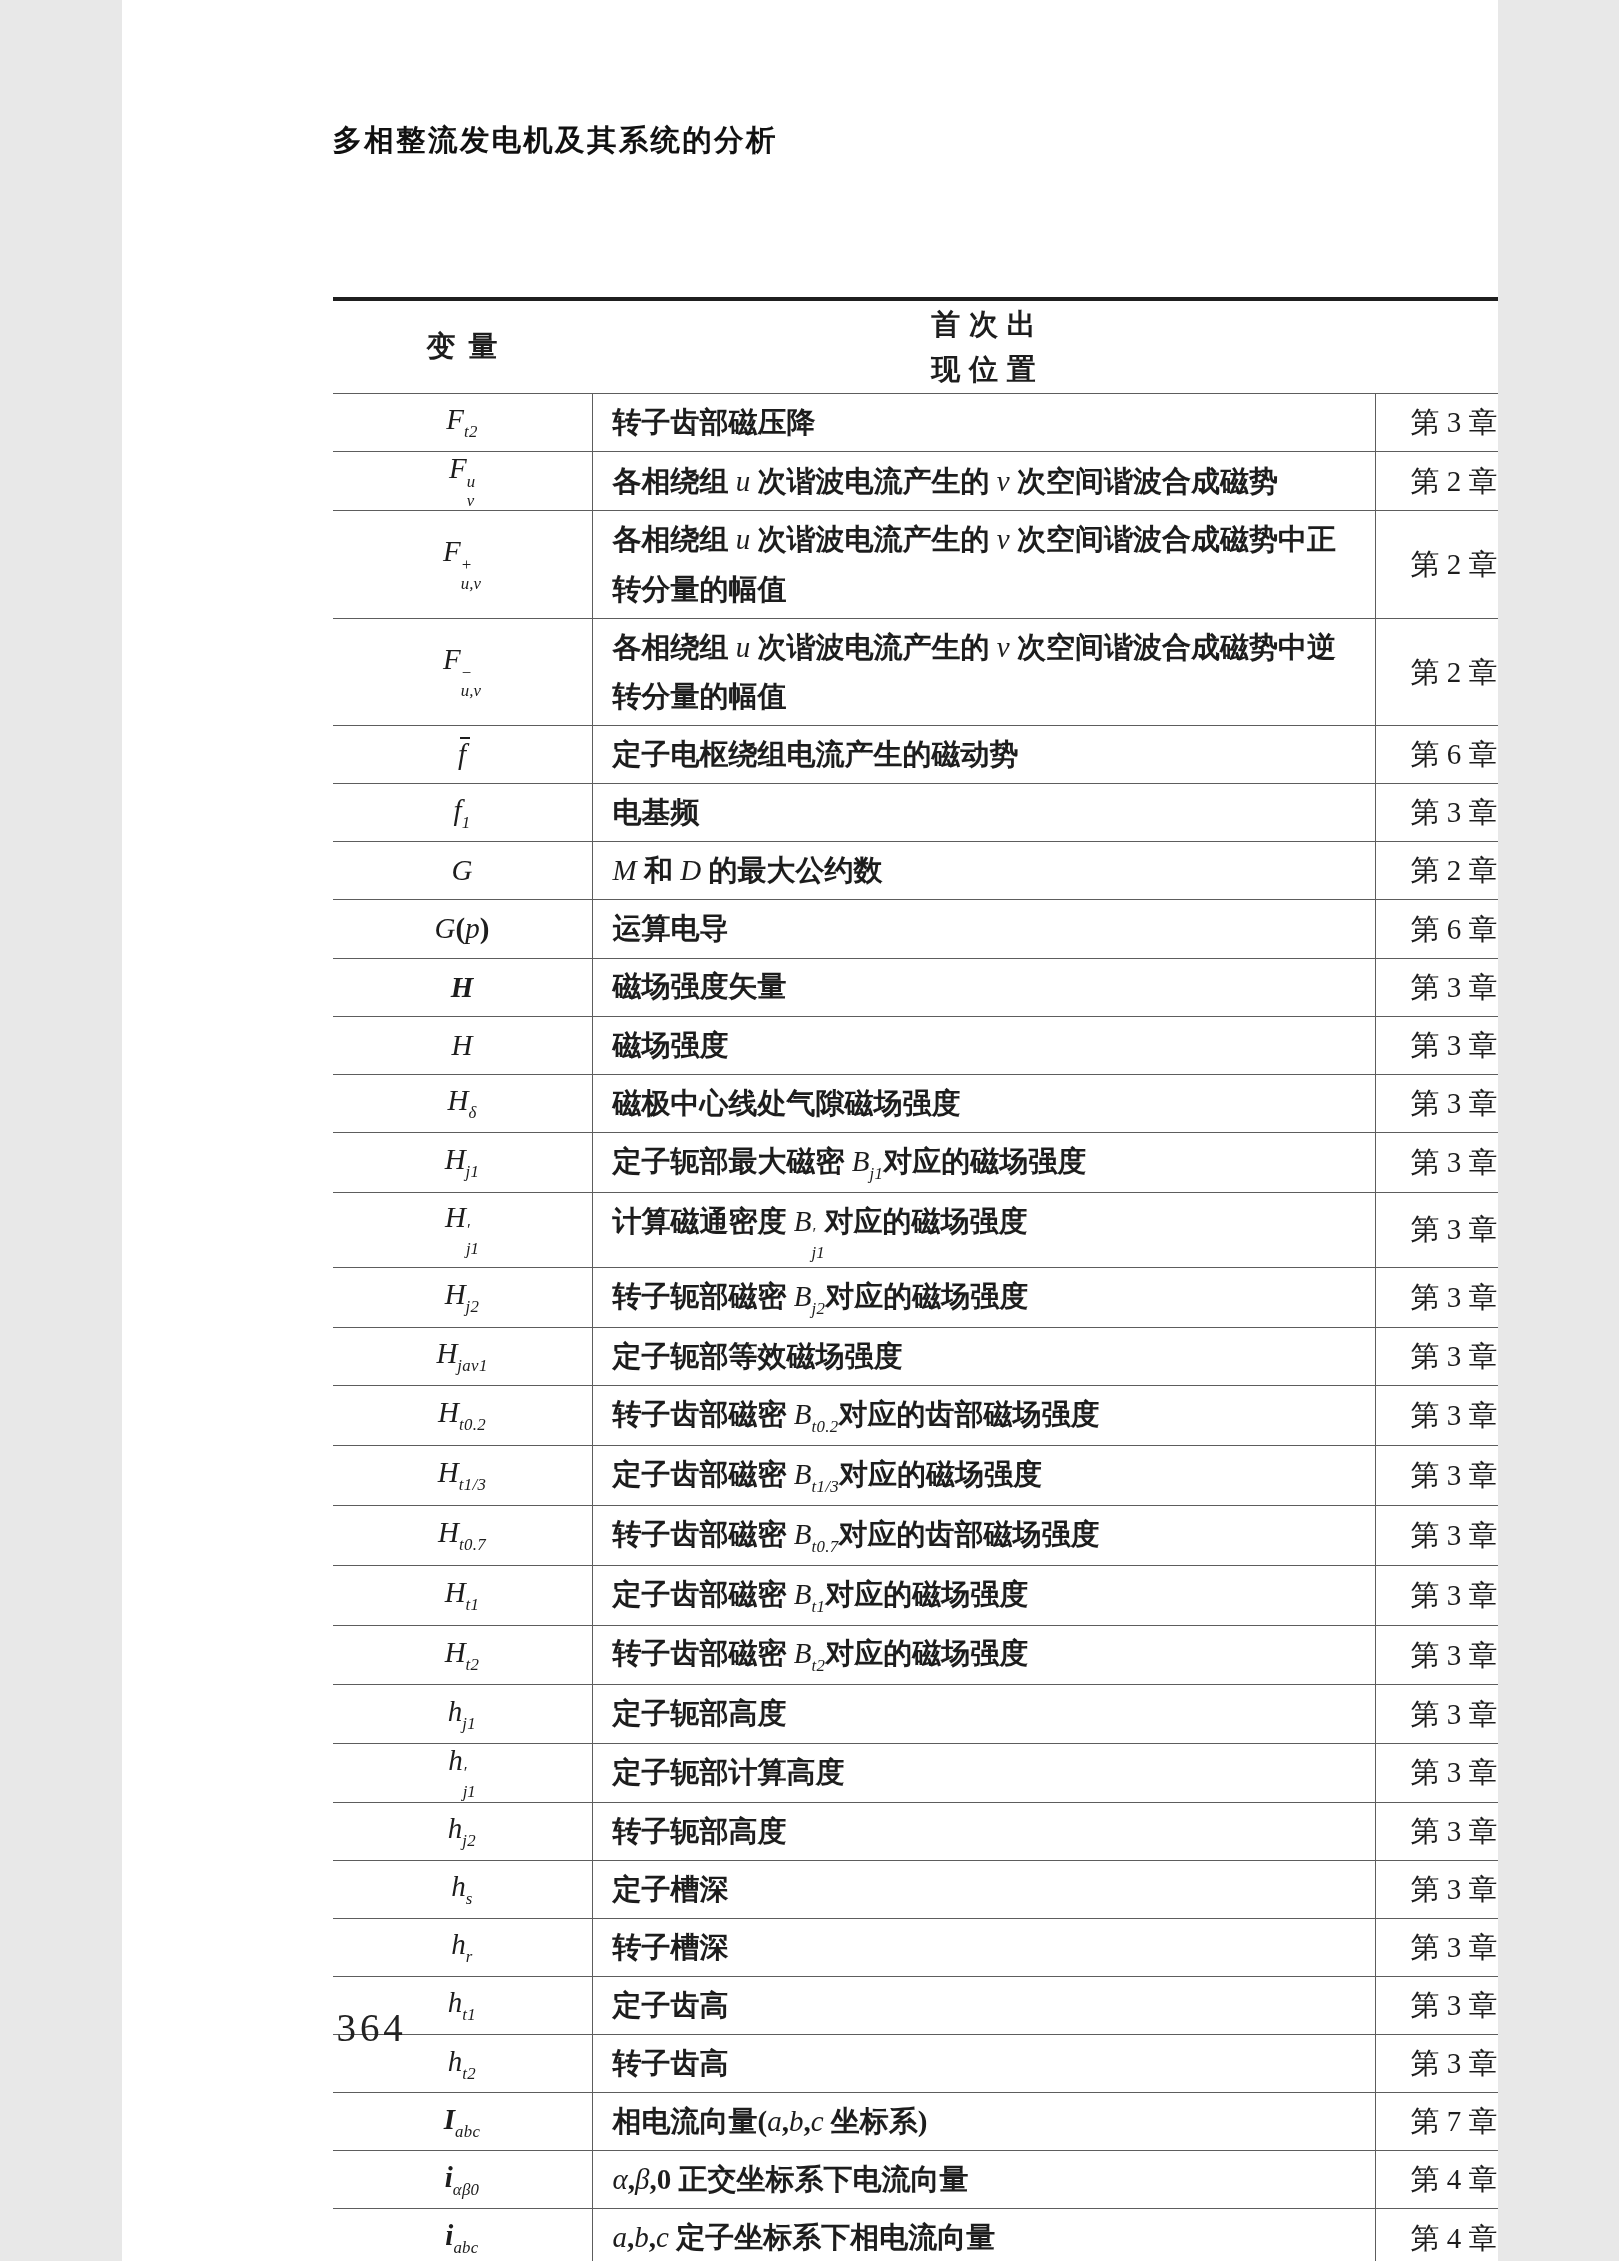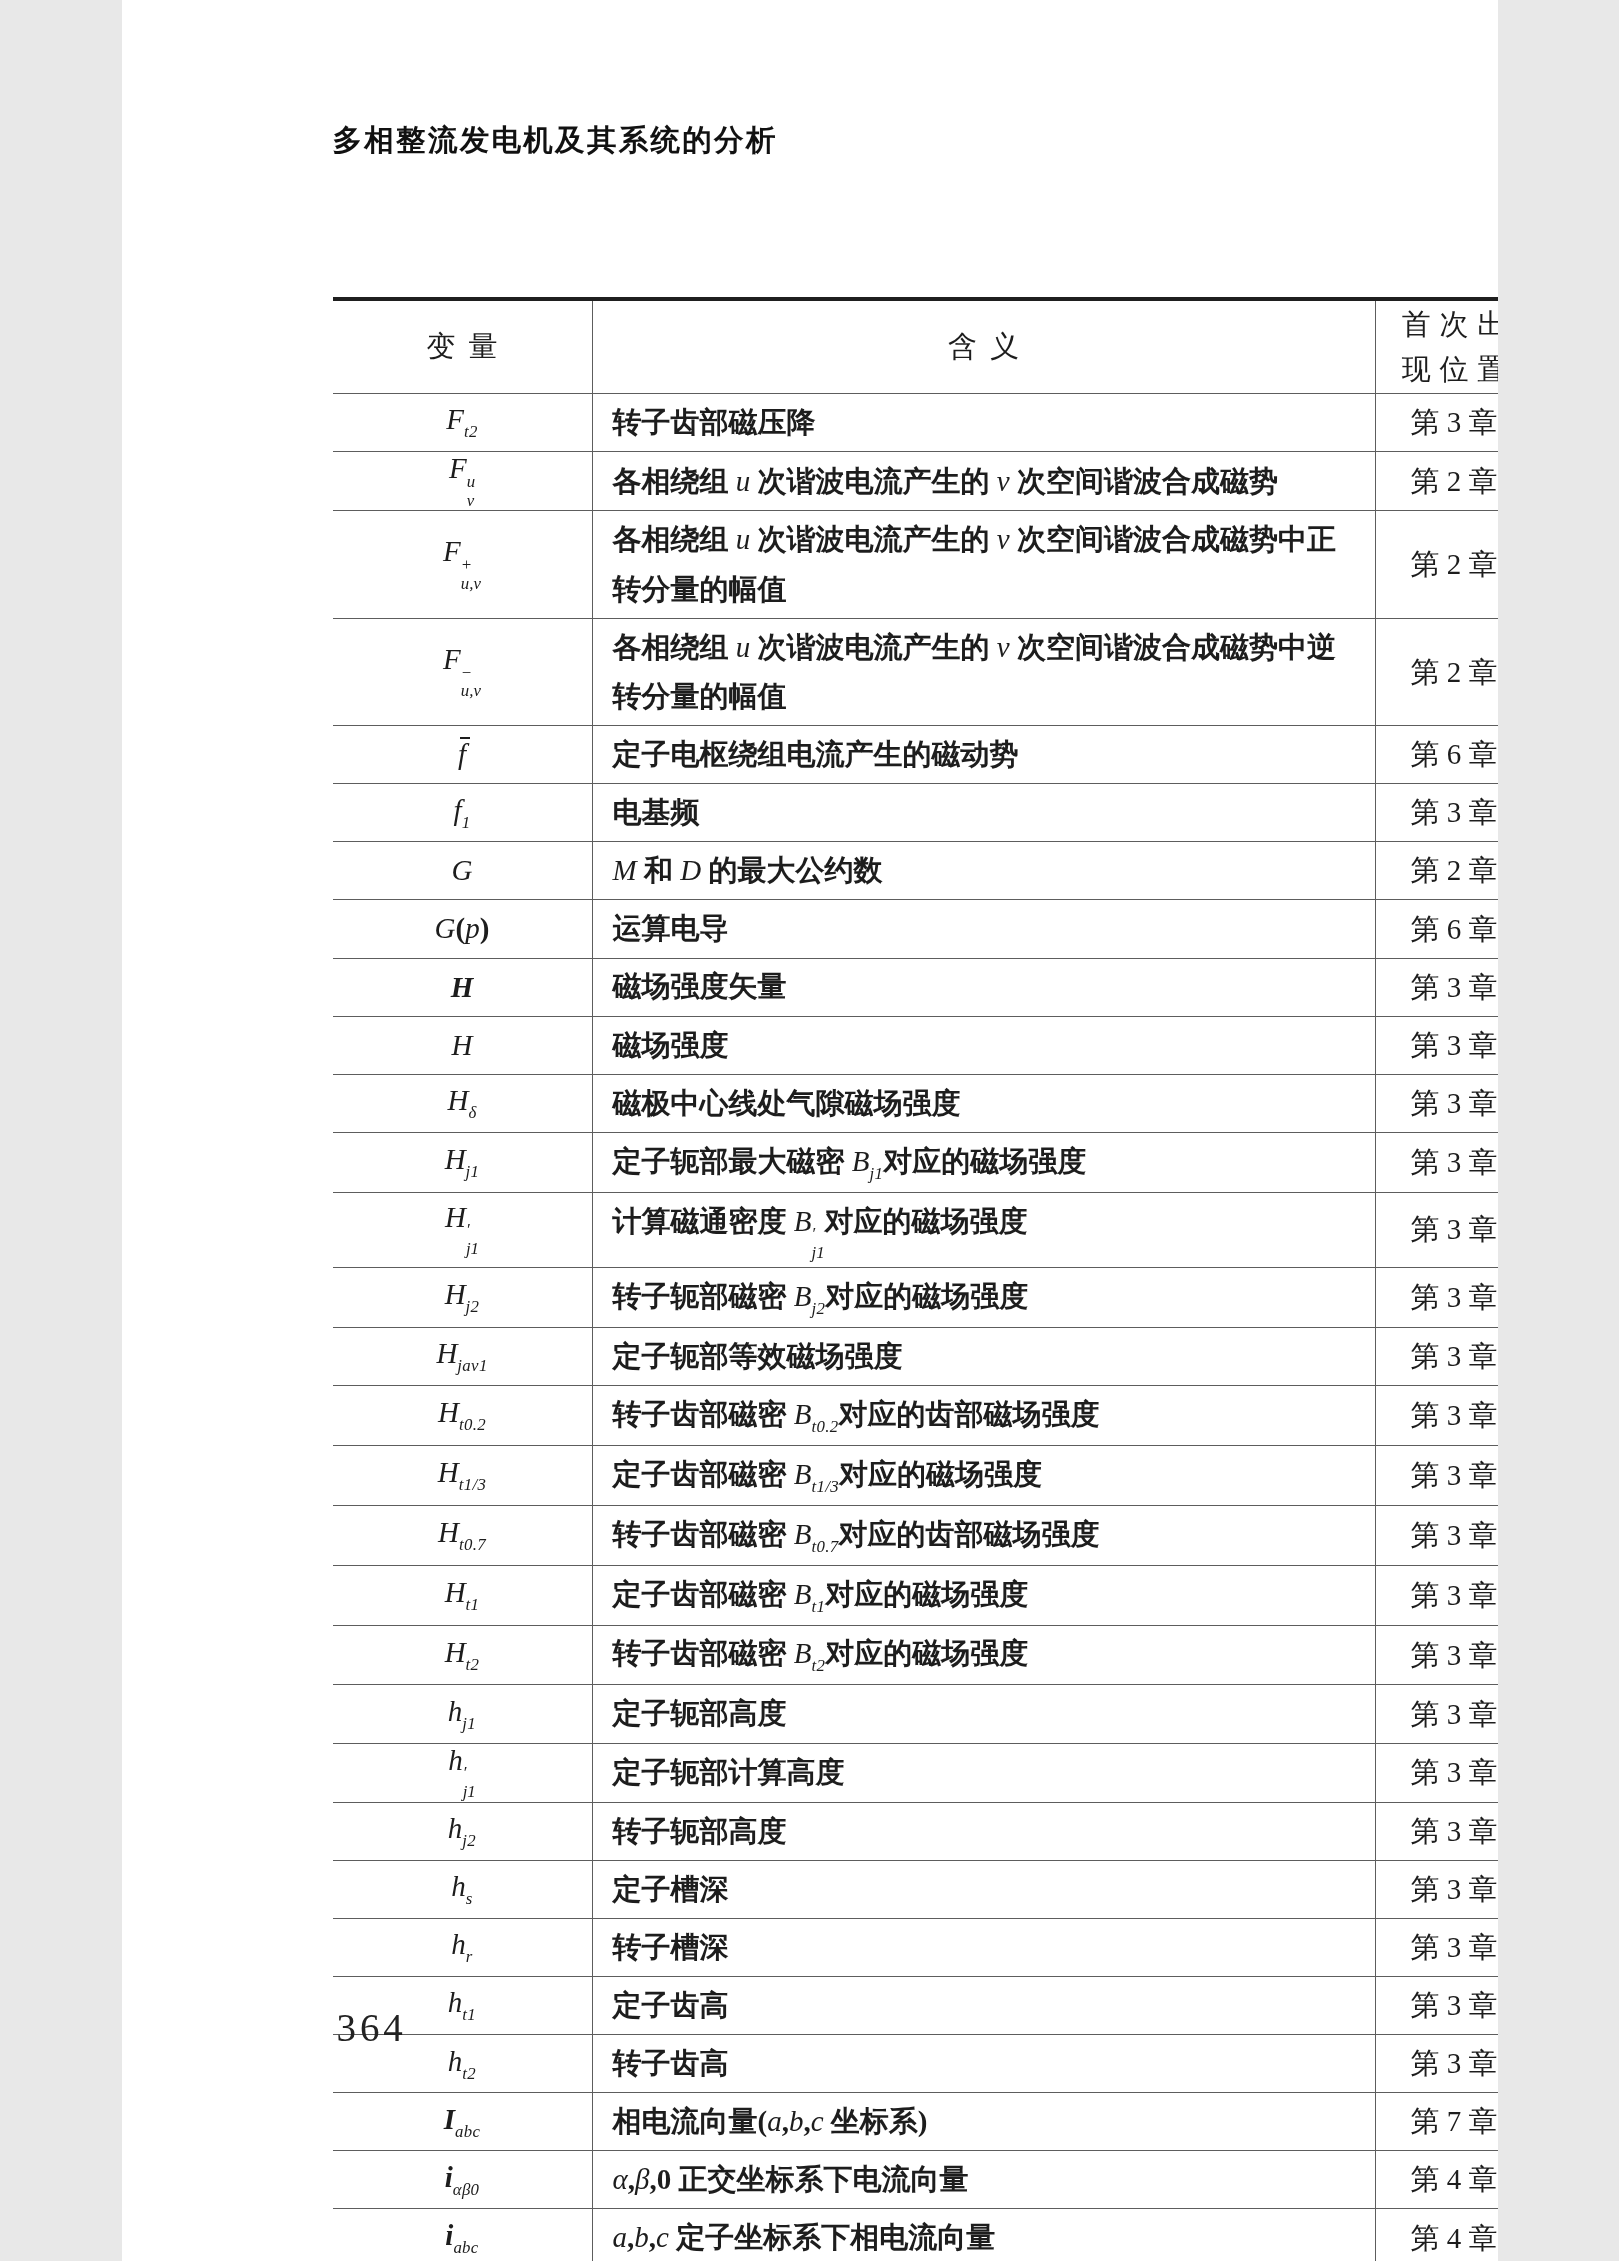--- a/index.html
+++ b/index.html
@@ -33,21 +33,21 @@
     box-sizing:border-box;
   }
   .trow{
     display:grid;
     grid-template-columns:259px 784px 157px;
     align-items:center;
     min-height:48px;
     border-top:1.6px solid #5d5d5d;
     box-sizing:border-box;
   }
-  .trow.thead{border-top:none;min-height:92px;}
+  .trow.thead{border-top:none;min-height:92px;font-weight:bold;}
   .cell{font-size:29px;box-sizing:border-box;}
   .c1{
     justify-self:stretch;
     text-align:center;
     align-self:stretch;
     display:flex;align-items:center;justify-content:center;
   }
   .c2{
     border-left:1.6px solid #5d5d5d;
     border-right:1.6px solid #5d5d5d;
@@ -102,23 +102,20 @@
 
 <div class="page">
 
   <div class="running-header">多相整流发电机及其系统的分析</div>
 
   <div class="vartable">
     <div class="trow thead">
       <div class="cell c1">
         <span class="hdr-label">变量</span>
       </div>
-      <div class="cell c2" style="justify-content:center;padding-left:12.4px;">
-        <span class="hdr-label">含义</span>
-      </div>
       <div class="cell c3">
         <span class="hdr-lines">
           <span style="display:block">首次出</span>
           <span style="display:block">现位置</span>
         </span>
       </div>
     </div>
 
   <div class="trow">
         <div class="cell c1">

